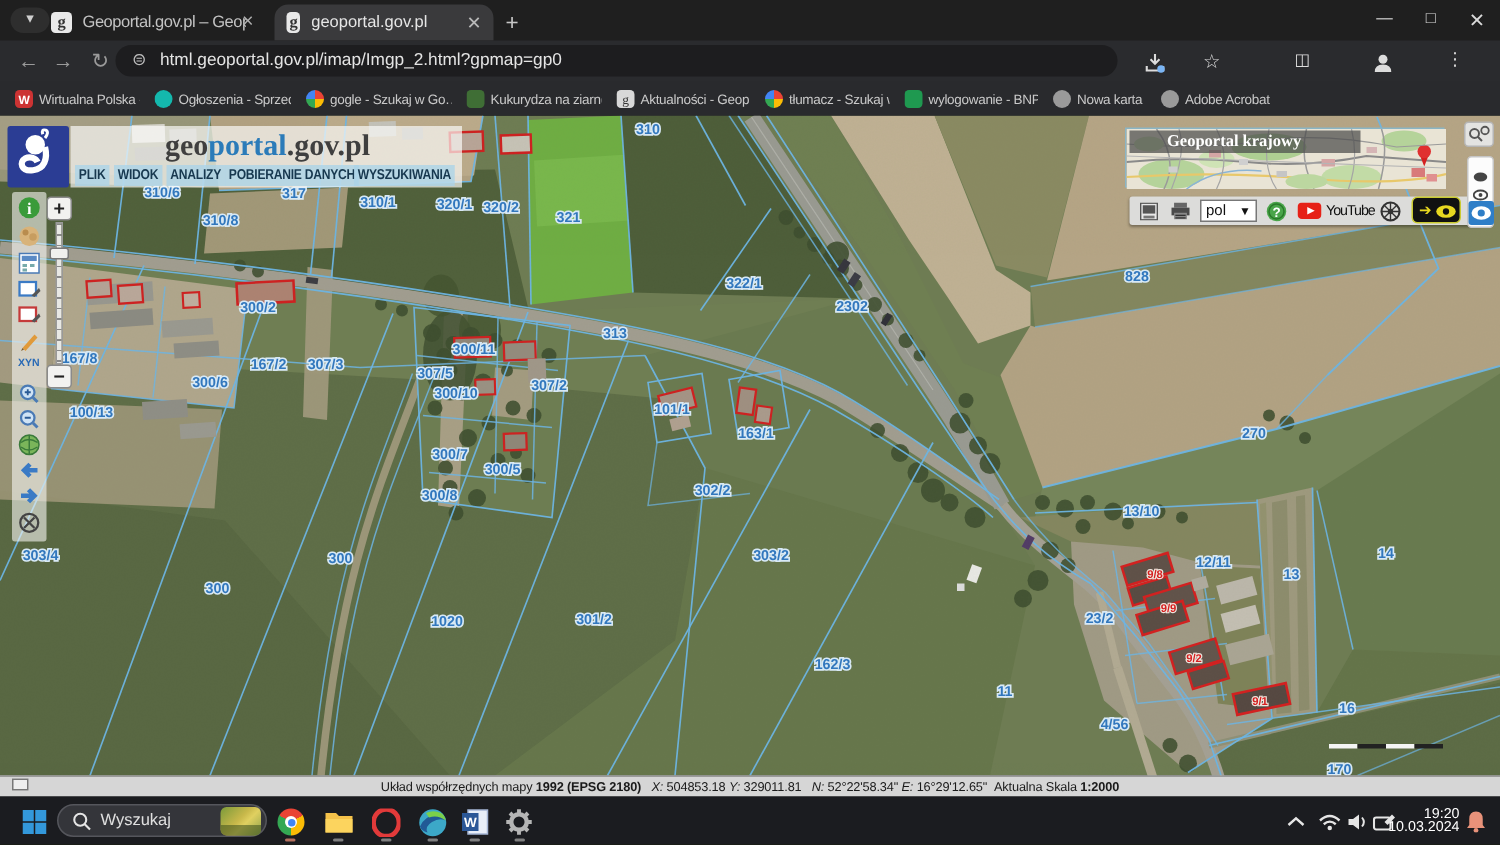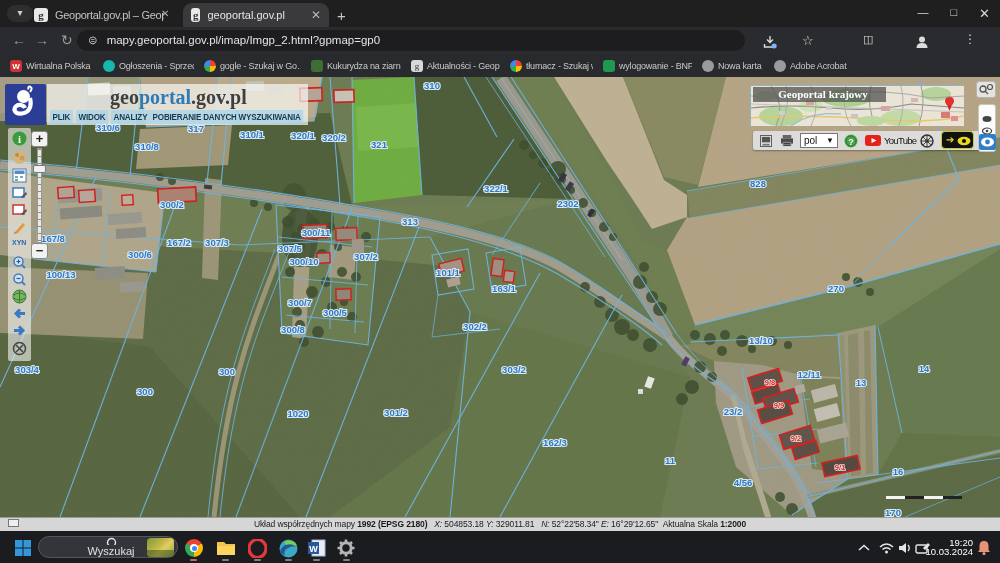--- a/index.html
+++ b/index.html
@@ -18,32 +18,32 @@
   #toolbar{left:0;top:27px;width:1000px;height:27px;background:#2a2b2e;}
   .navic{color:#9a9a9a;font-size:14px;top:32px;}
   #urlpill{left:77px;top:30px;width:668px;height:21px;border-radius:11px;background:#1d1d1f;color:#e4e4e4;font-size:11.5px;line-height:21px;}
   #bookbar{left:0;top:54px;width:1000px;height:23px;background:#292a2d;display:flex;align-items:center;padding-left:10px;color:#c9c9c9;font-size:10px;}
   .bk{display:flex;align-items:center;margin-right:10px;white-space:nowrap;overflow:hidden;flex:none;font-size:9px;letter-spacing:-0.2px;}
   .bk .ic{width:12px;height:12px;border-radius:3px;margin-right:4px;flex:none;}
   
   #statusbar{left:0;top:517px;width:1000px;height:14px;background:#d6d6d6;border-top:1px solid #9a9a9a;color:#1a1a1a;font-size:8.5px;letter-spacing:-0.1px;line-height:13px;text-align:center;}
   
   #taskbar{left:0;top:531px;width:1000px;height:32px;background:#1b1c20;}
-  #search{left:38px;top:536px;width:140px;height:22px;border-radius:11px;background:#34353a;border:1px solid #55565c;color:#e0e0e0;font-size:11px;display:flex;align-items:center;flex-direction:column;}
+  #search{left:38px;top:536px;width:140px;height:22px;border-radius:11px;background:#34353a;border:1px solid #55565c;color:#e0e0e0;font-size:11px;display:flex;align-items:center;}
   .tbline{top:559px;width:7px;height:2px;border-radius:1px;background:#808080;}
   #clock{right:27px;top:538px;color:#fff;font-size:9.5px;text-align:right;line-height:9px;}
 
   .menu{top:110px;height:14px;background:rgba(170,212,232,.78);color:#17384f;font-size:9.5px;font-weight:bold;text-align:center;line-height:14px;letter-spacing:-0.2px;white-space:nowrap;padding:0 3px;transform:scaleX(.85);transform-origin:0 0;}
   #ltoolbar{left:8px;top:128px;width:23px;height:233px;background:rgba(246,246,244,.60);border-radius:2px;}
   .lic{left:12px;width:16px;height:16px;font-size:10px;}
   .zbtn{left:31px;width:17px;height:16px;background:#f2f2f0;border:1px solid #8a8a8a;border-radius:3px;color:#222;font-size:13px;font-weight:bold;text-align:center;line-height:14px;}
   #ztrack{left:37px;top:148px;width:5px;height:95px;background:repeating-linear-gradient(to bottom,#8a8a8a 0 1px,#e8e8e4 1px 7px);border:1px solid #999;}
   #zhandle{left:33px;top:165px;width:13px;height:8px;background:#f0f0ee;border:1px solid #777;border-radius:2px;}
   #ovmap{left:750px;top:85px;width:213px;height:40px;border:1px solid #8ab5c5;}
-  #ovlabel{left:753px;top:87px;width:133px;height:15px;background:rgba(75,75,75,.72);color:#fff;font-family:"Liberation Serif",serif;font-weight:bold;font-size:11px;line-height:15px;padding-left:7px;text-align:center;}
+  #ovlabel{left:753px;top:87px;width:154px;height:15px;background:rgba(75,75,75,.72);color:#fff;font-family:"Liberation Serif",serif;font-weight:bold;font-size:11px;line-height:15px;padding-left:25px;}
   #gtoolbar{left:753px;top:131px;width:234px;height:19px;background:#dcdcda;border-radius:2px;box-shadow:0 1px 2px rgba(0,0,0,.35);}
 </style></head>
 <body>
 <div id="page">
 
   <div class="abs" id="tabbar"></div>
   <div class="abs" id="chevbtn">▾</div>
   <div class="abs tab" id="tab1" style="left:26px;width:150px;">
      <span class="fav">g</span>
       <span style="overflow:hidden;width:109px;white-space:nowrap;display:inline-block;letter-spacing:-0.3px;">Geoportal.gov.pl – Geoportal In</span>
@@ -58,21 +58,21 @@
   <div class="abs" id="wbtns">
       <span>—</span>
       <span>□</span>
       <span style="font-size:13px;">✕</span>
     </div>
 
   <div class="abs" id="toolbar"></div>
   <div class="abs navic" style="left:12px;">←</div>
   <div class="abs navic" style="left:35px;">→</div>
   <div class="abs navic" style="left:61px;">↻</div>
-  <div class="abs" id="urlpill"><span style="margin-left:11px;color:#bdbdbd;">⊜</span><span style="margin-left:9px;">mapy.geoportal.gov.pl/imap/Imgp_2.html?gpmap=gp0</span></div>
+  <div class="abs" id="urlpill"><span style="margin-left:11px;color:#bdbdbd;">⊜</span><span style="margin-left:9px;">html.geoportal.gov.pl/imap/Imgp_2.html?gpmap=gp0</span></div>
   <svg class="abs" width="14" height="14" style="left:763px;top:35px;">
       <path d="M7,1 V7 M4,4.5 L7,7.5 L10,4.5" stroke="#dcdcdc" stroke-width="1.4" fill="none"></path>
       <path d="M1.5,9 V12 H12.5 V9" stroke="#dcdcdc" stroke-width="1.4" fill="none"></path>
       <circle cx="11" cy="11" r="2.5" fill="#7ab5f5"></circle>
     </svg>
   <div class="abs" style="left:802px;top:33px;color:#dcdcdc;font-size:13px;">☆</div>
   <div class="abs" style="left:863px;top:33px;color:#dcdcdc;font-size:11px;">◫</div>
   <svg class="abs" width="14" height="14" style="left:915px;top:35px;">
       <circle cx="7" cy="4.5" r="3" fill="#dcdcdc"></circle>
       <path d="M1.5,13 Q1.5,8 7,8 Q12.5,8 12.5,13 Z" fill="#dcdcdc"></path>

